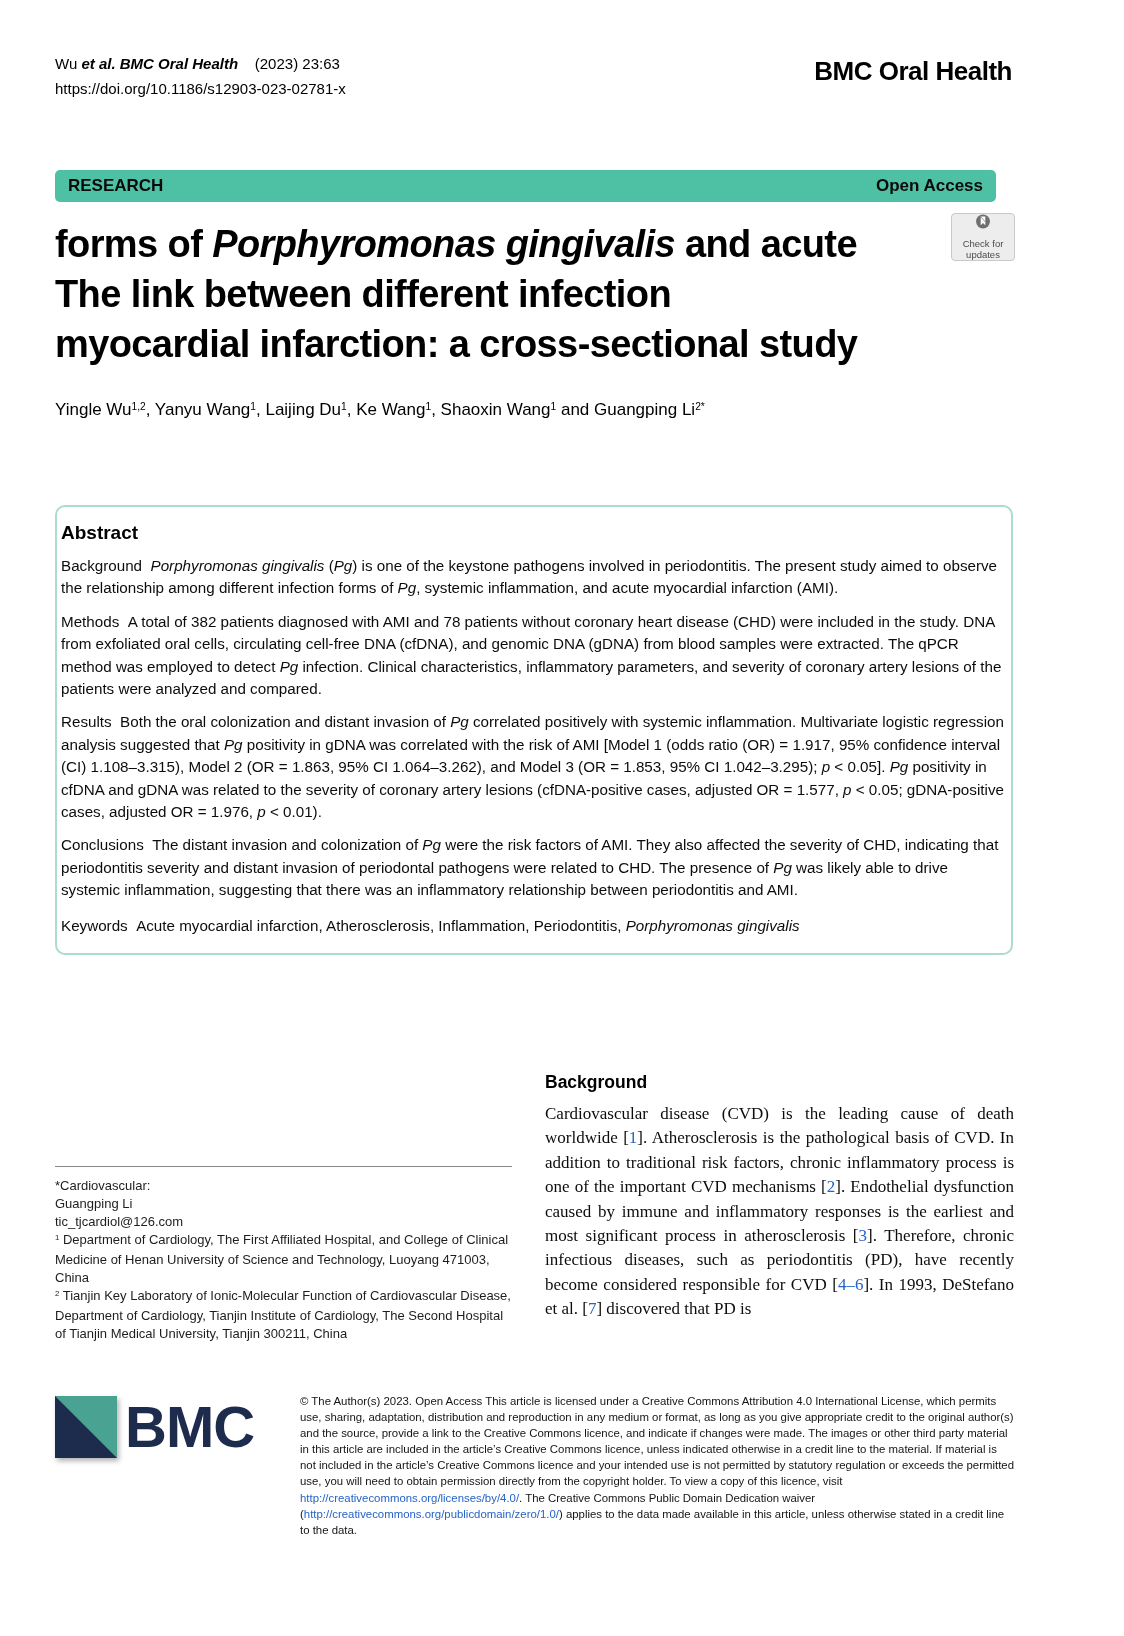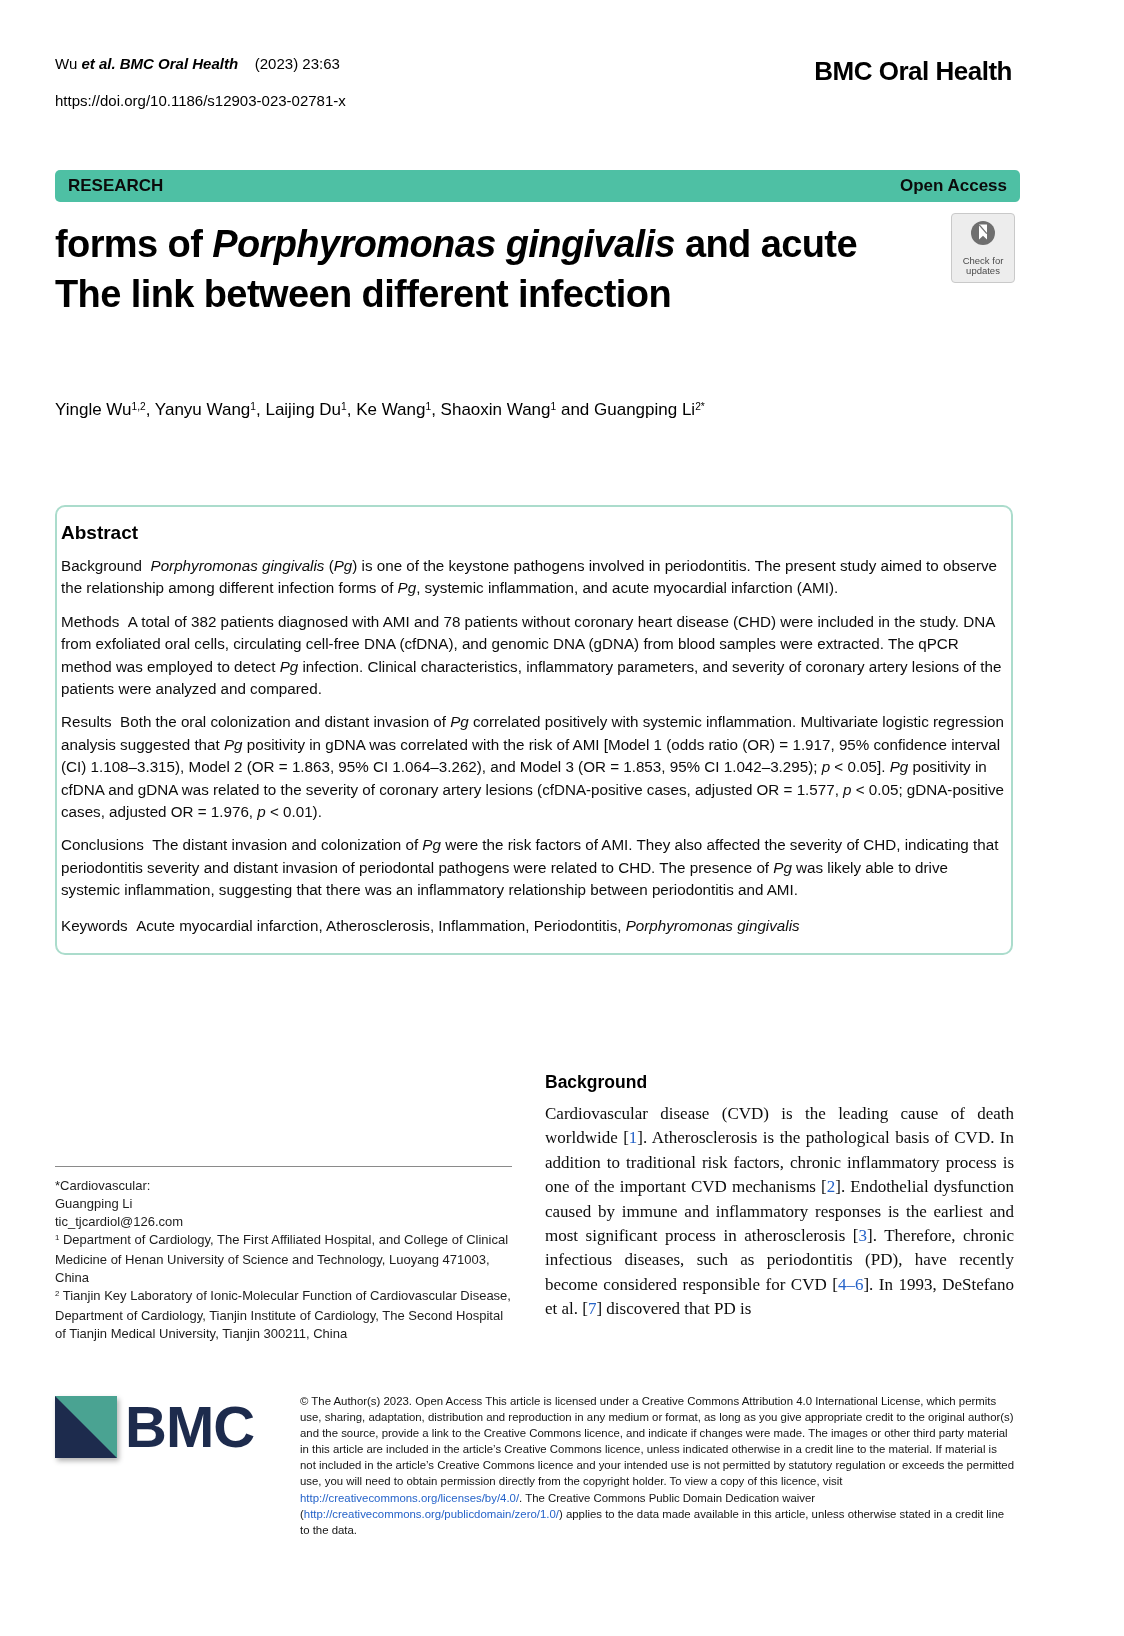--- a/index.html
+++ b/index.html
@@ -8,29 +8,29 @@
   body{width:1124px;height:1636px;position:relative;font-family:"Liberation Sans","DejaVu Sans",sans-serif;color:#111;overflow:hidden}
   
   .rt-b{font-weight:400}
   .rt-i{font-style:italic}
   .rt-bi{font-weight:700;font-style:italic}
   .rt-sup{font-size:0.6em;position:relative;top:-0.5em}
   .rt-link{color:#2563c9}
   
   .top{position:absolute;left:55px;right:112px;top:55px;display:flex;justify-content:space-between;align-items:flex-start}
   .cite{font-size:15px;color:#000}
-  .doi{font-size:15px;margin-top:20px;color:#000;cursor:pointer}
+  .doi{font-size:15px;margin-top:8px;color:#000;cursor:pointer}
   .journal{font-size:26px;font-weight:700;letter-spacing:-0.5px;color:#000;margin-top:1px}
   
-  .banner{position:absolute;left:55px;right:104px;top:170px;height:32px;background:#4ec0a4;border-radius:5px;display:flex;justify-content:space-between;align-items:center;padding:0 13px;font-weight:700;font-size:17px;color:#0b0b0b}
+  .banner{position:absolute;left:55px;right:128px;top:170px;height:32px;background:#4ec0a4;border-radius:5px;display:flex;justify-content:space-between;align-items:center;padding:0 13px;font-weight:700;font-size:17px;color:#0b0b0b}
   
   .title{position:absolute;left:55px;top:219px;width:900px;font-size:38px;line-height:50px;font-weight:700;letter-spacing:-0.6px;color:#000}
   .title > span{display:block}
   
-  .badge{position:absolute;left:951px;top:213px;width:64px;height:70px;background:#ededed;border:1px solid #c9c9c9;border-radius:4px;display:flex;flex-direction:column;align-items:center;justify-content:center;gap:10px;cursor:pointer}
+  .badge{position:absolute;left:951px;top:213px;width:64px;height:48px;background:#ededed;border:1px solid #c9c9c9;border-radius:4px;display:flex;flex-direction:column;align-items:center;justify-content:center;gap:10px;cursor:pointer}
   .badge-text{font-size:9.5px;line-height:10.5px;color:#4a4a4a;text-align:center}
   
   .authors{position:absolute;left:55px;top:400px;width:940px;font-size:17px;color:#000}
   
   .abstract{position:absolute;left:55px;top:505px;width:958px;border:2px solid #abdccc;border-radius:10px;padding:15px 4px 16px;background:#fff}
   .abstract h2{font-size:19px;font-weight:700;color:#000}
   .abstract p{font-size:15.2px;line-height:22.4px;margin-top:11px;color:#0c0c0c}
   .abstract p.keywords{margin-top:13px}
   
   .leftcol{position:absolute;left:55px;top:1166px;width:457px}
@@ -61,20 +61,21 @@
   </header>
 
   <div class="banner">
     <span>RESEARCH</span>
     <span>Open Access</span>
   </div>
 
   <h1 class="title">
     <span><span>forms of </span><span class="rt-i">Porphyromonas gingivalis</span><span> and acute</span></span>
     <span>The link between different infection</span>
+    <span>myocardial infarction: a cross-sectional study</span>
   </h1>
 
   <div class="badge">
     <svg width="26" height="26" viewBox="0 0 26 26">
       <circle cx="13" cy="13" r="12" fill="#6f6f6f"></circle>
       <path d="M9 4.5 h8 v15 l-4 -3.8 -4 3.8 z" fill="#ffffff"></path>
       <path d="M9.2 4.8 L16.8 13.6" stroke="#6f6f6f" stroke-width="1.3" fill="none"></path>
     </svg>
     <div class="badge-text">
       <div>Check for</div>

